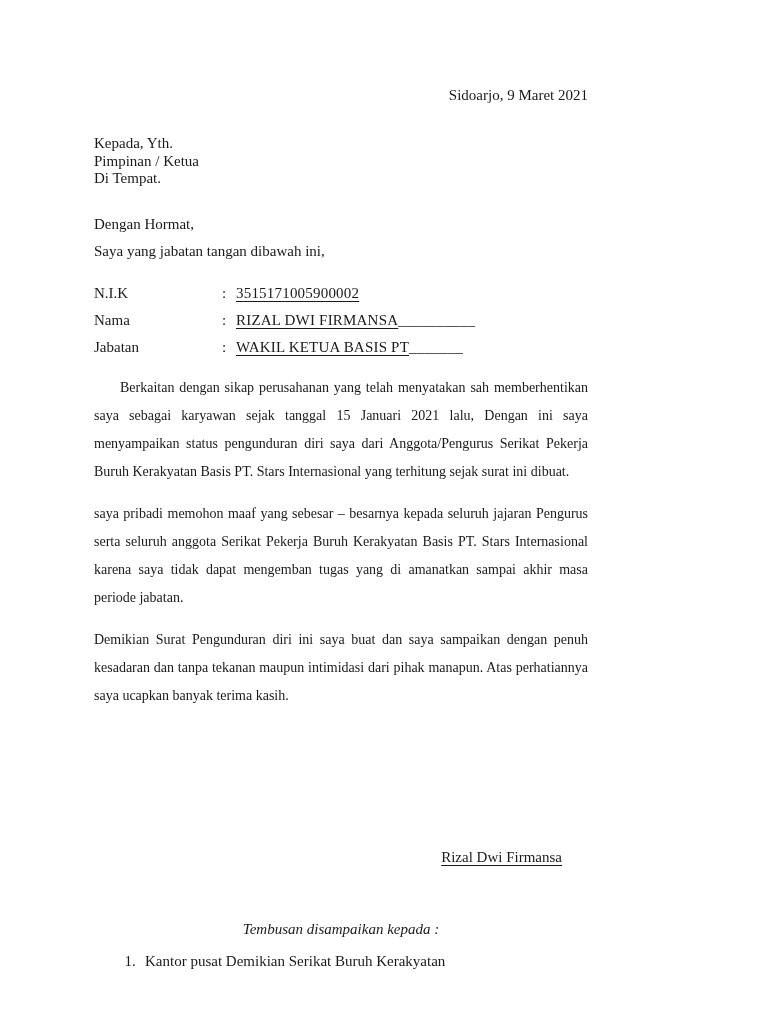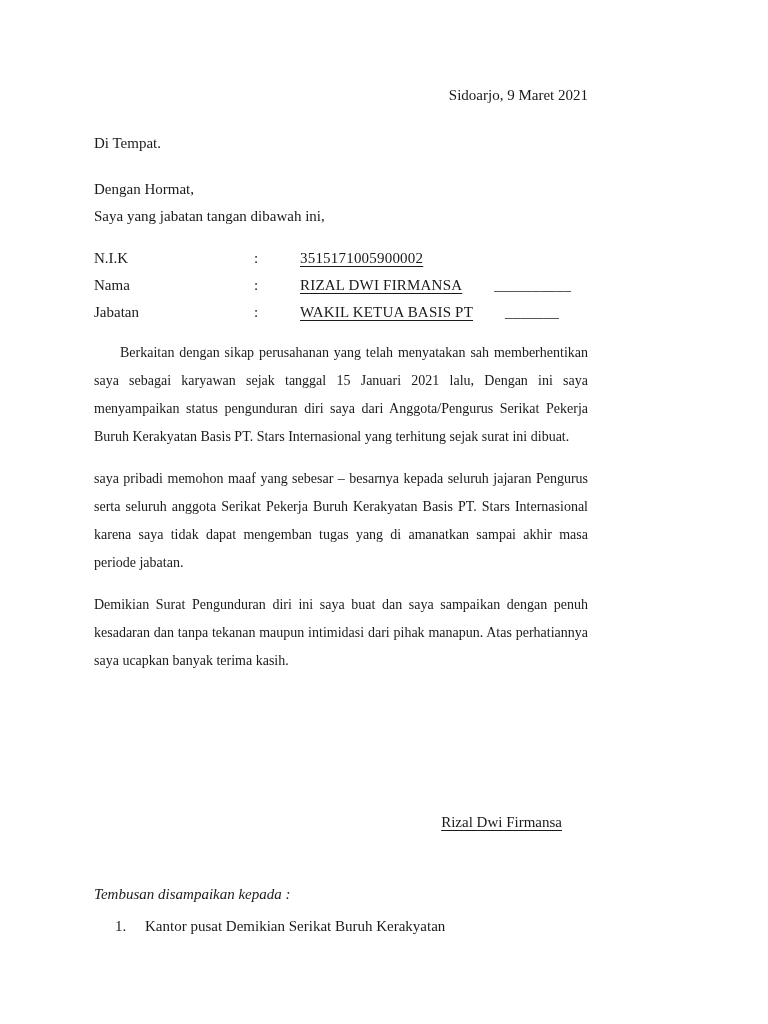--- a/index.html
+++ b/index.html
@@ -26,21 +26,20 @@
     margin-top: 31px;
     line-height: 17.5px;
   }
   .salutation { margin-top: 27px; line-height: 18px; }
   .intro      { margin-top: 9px;  line-height: 18px; }
   .fields { margin-top: 24px; }
   .field-row {
     display: flex;
     line-height: 18px;
     margin-bottom: 9px;
-    gap: 32px;
   }
   .field-label { width: 128px; flex: none; }
   .field-colon { width: 14px; flex: none; }
   .field-value {
     text-decoration: underline;
     text-underline-offset: 3px;
     white-space: pre;
     letter-spacing: 0.2px;
   }
   .field-tail { white-space: pre; letter-spacing: 0.2px; }
@@ -55,41 +54,43 @@
   .signature-block {
     margin-top: 138px;
     text-align: right;
     padding-right: 26px;
     line-height: 18px;
   }
   .signature-name {
     text-decoration: underline;
     text-underline-offset: 3px;
   }
-  .cc-block { margin-top: 54px; }
+  .cc-block { margin-top: 54px; text-align: center; }
   .cc-heading {
     font-style: italic;
     line-height: 18px;
   }
   .cc-item {
     display: flex;
     margin-top: 14px;
     padding-left: 21px;
     line-height: 18px;
   }
   .cc-number { width: 30px; flex: none; }
 </style>
 </head>
 <body>
 
 <div class="page">
 
   <div class="date-line">Sidoarjo, 9 Maret 2021</div>
 
   <div class="recipient">
+    <div>Kepada, Yth.</div>
+    <div>Pimpinan / Ketua</div>
     <div>Di Tempat.</div>
   </div>
 
   <div class="salutation">Dengan Hormat,</div>
 
   <div class="intro">Saya yang jabatan tangan dibawah ini,</div>
 
   <div class="fields">
 
     <div class="field-row">

